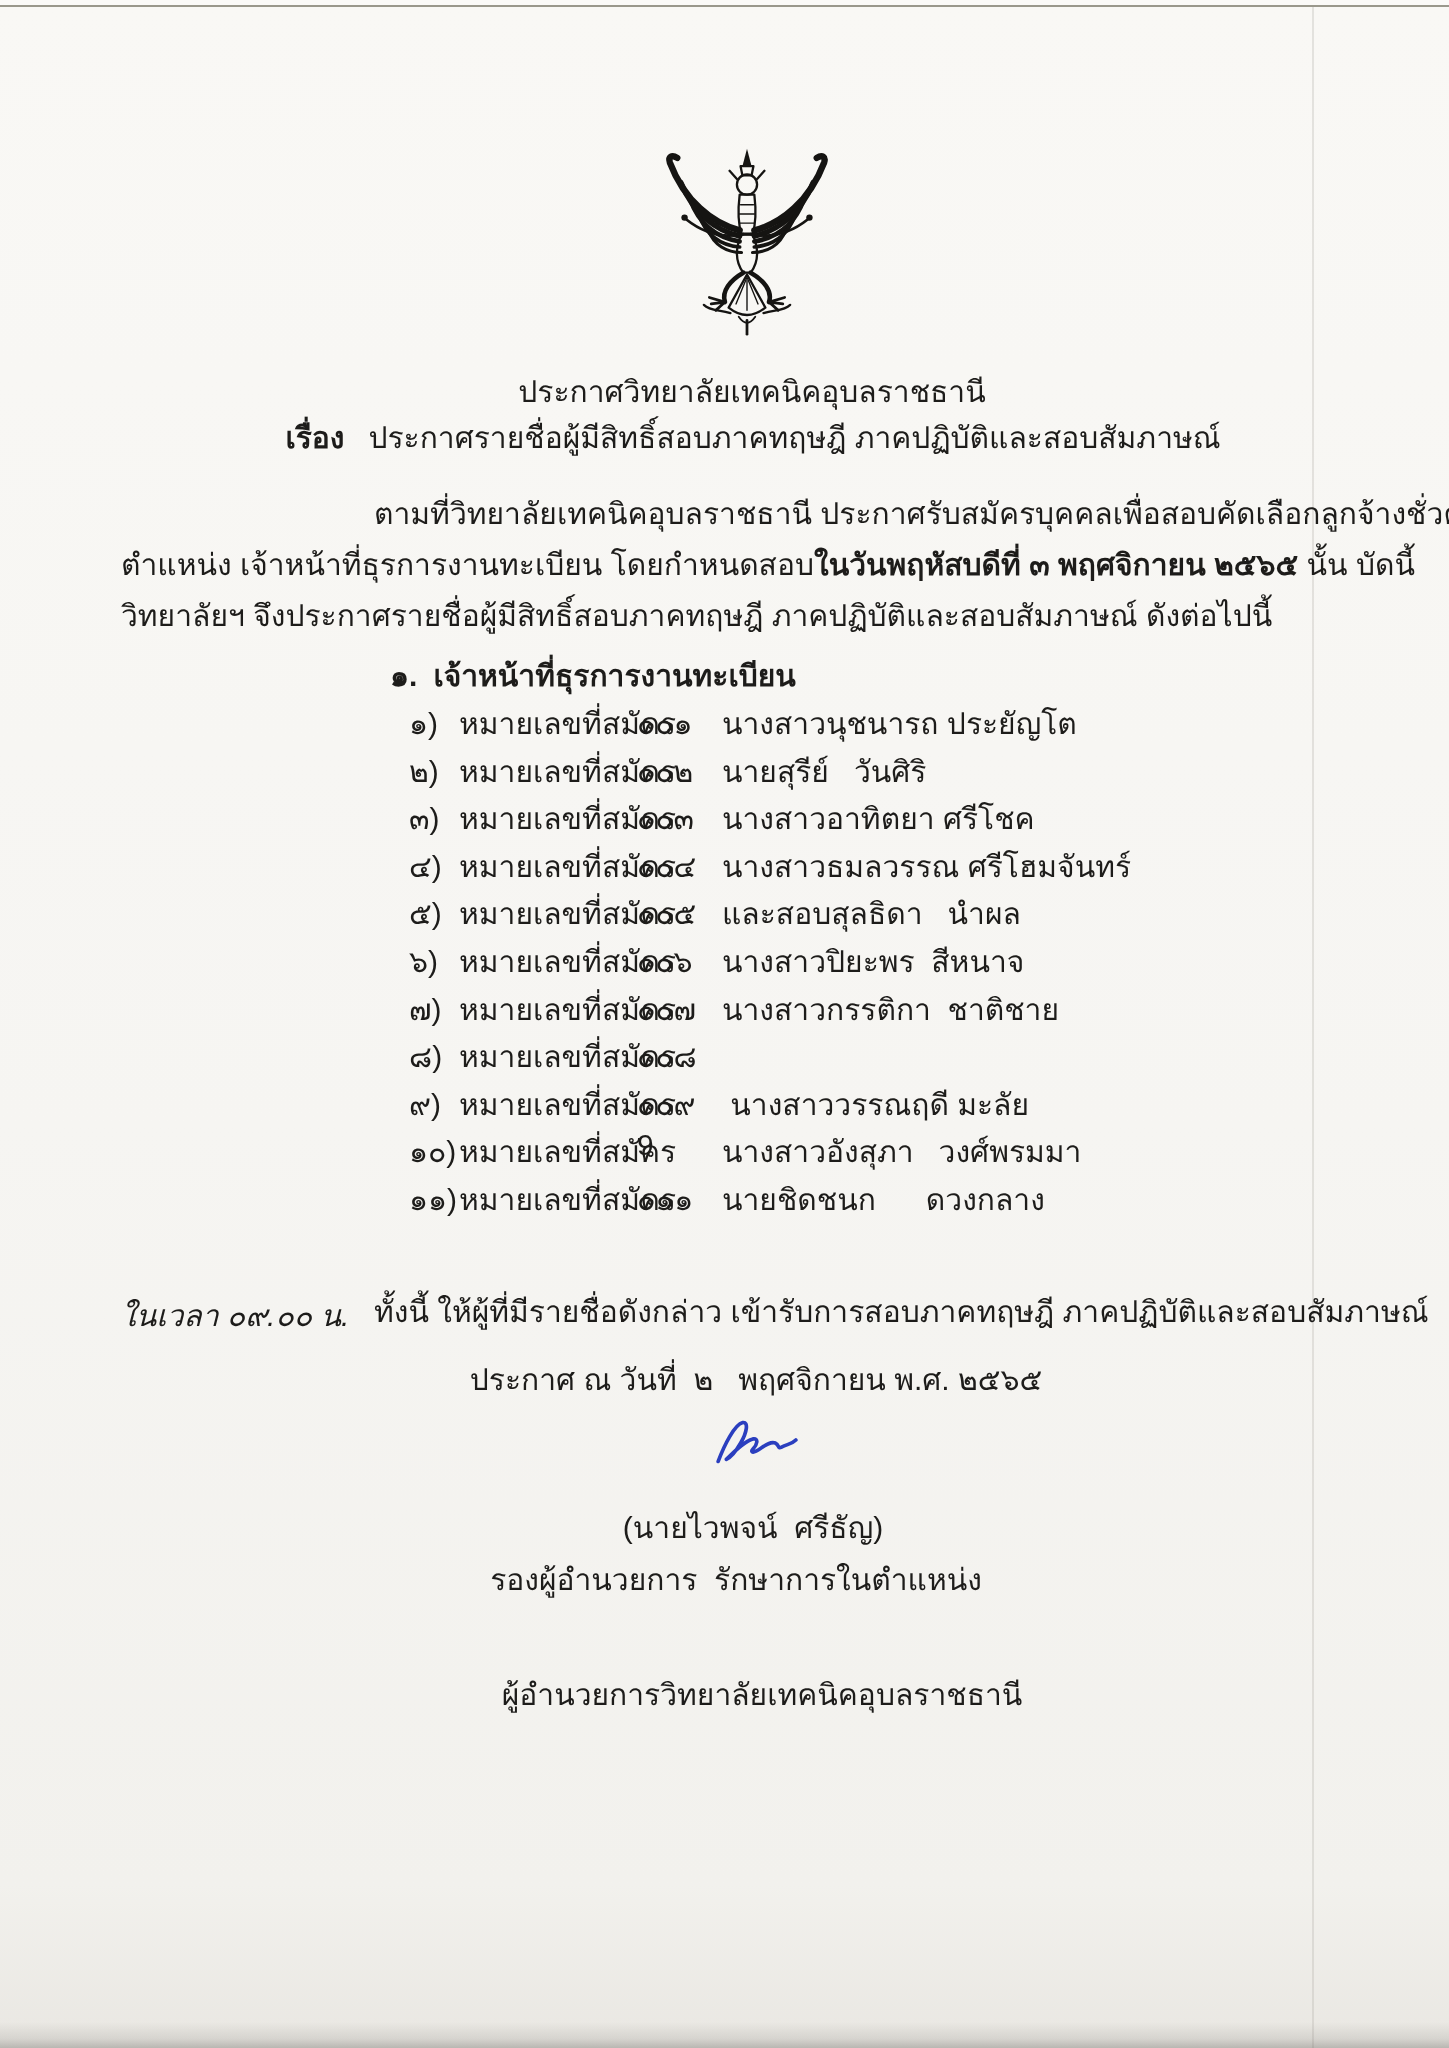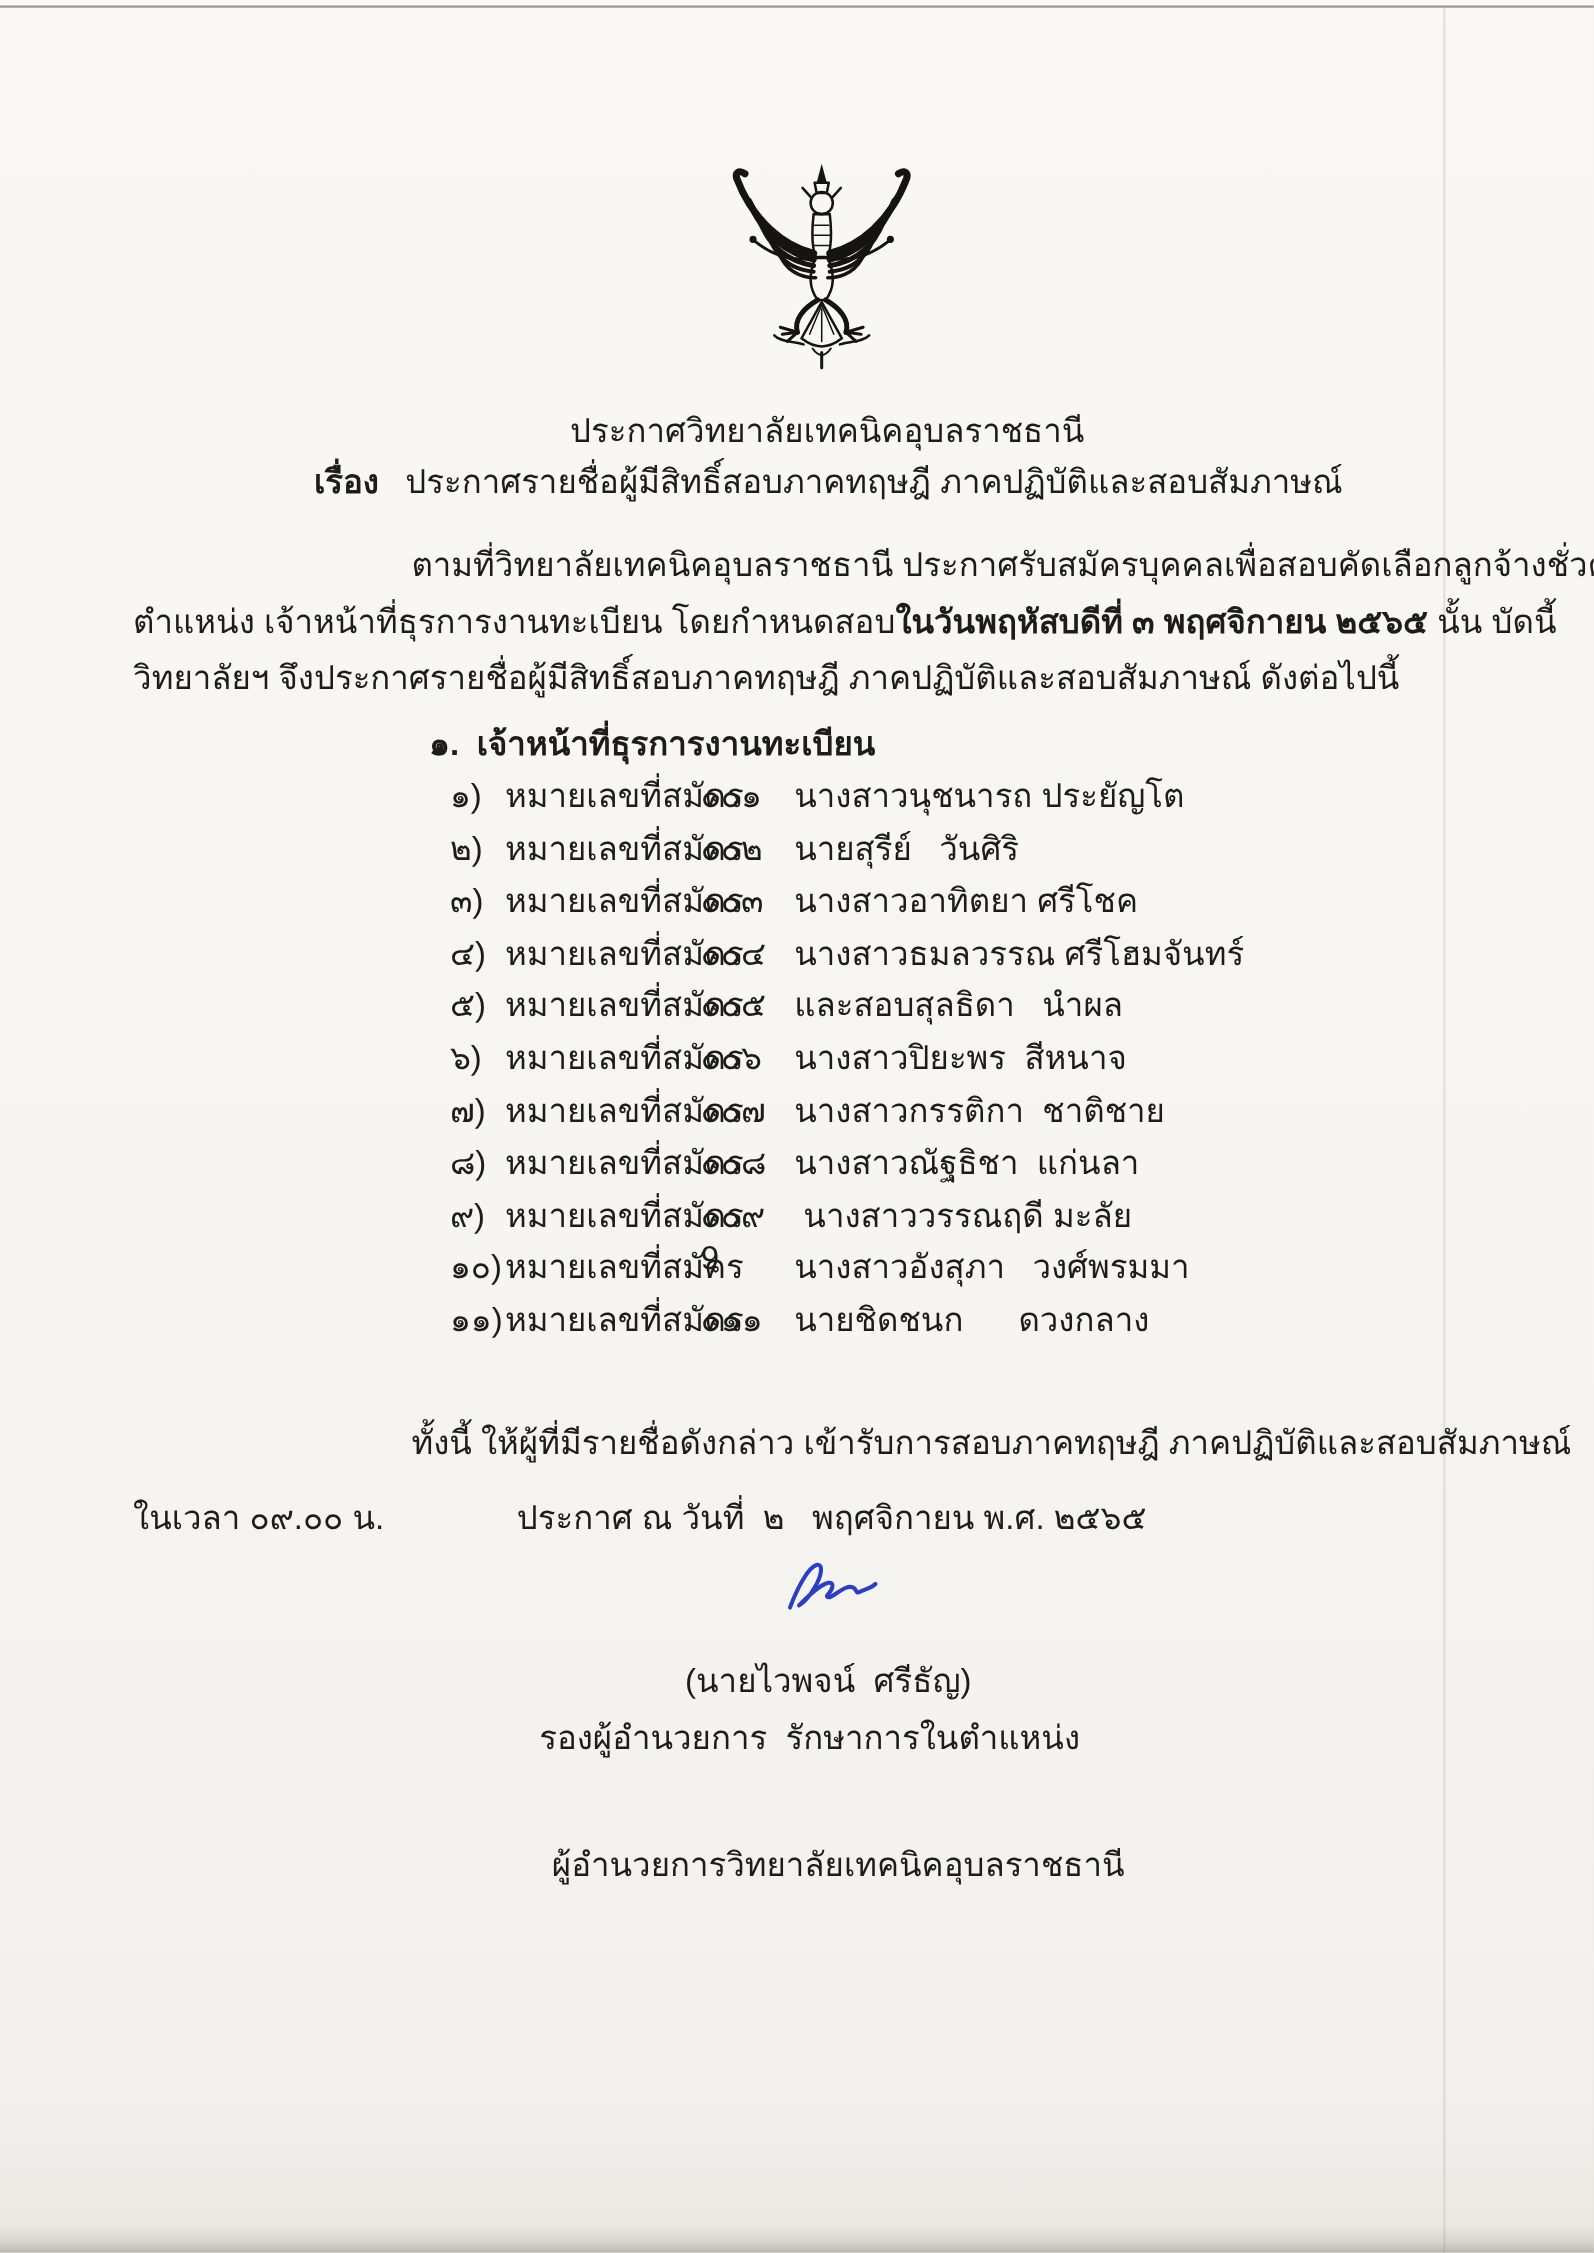--- a/index.html
+++ b/index.html
@@ -36,21 +36,21 @@
   .section-heading{position:absolute;left:390px;top:652px;font-weight:700;display:flex;}
   .section-heading .num{margin-right:16px;}
   
   .applist{position:absolute;left:409px;top:700px;display:flex;flex-direction:column;}
   .app-row{display:flex;height:47.6px;align-items:flex-start;}
   .app-no{width:50px;flex:0 0 auto;}
   .app-reg{width:263px;flex:0 0 auto;display:flex;}
   .app-reg-label{width:178px;flex:0 0 auto;}
   
   .closeL1{position:absolute;left:374px;top:1240px;margin-top:48px;}
-  .closeL2{position:absolute;left:121px;top:1356px;}
+  .closeL2{position:absolute;left:121px;top:1292px;font-style:italic;}
   
   .date-line{left:756px;top:1356px;}
   .signature{position:absolute;left:710px;top:1416px;width:92px;height:52px;}
   .sig-name{left:753px;top:1504px;}
   .sig-title1{left:736px;top:1556px;}
   .sig-title2{left:762px;top:1671px;}
 </style>
 </head>
 <body>
 
@@ -178,21 +178,20 @@
           <span class="txt">๐๐๗</span>
         </span>
         <span class="txt">นางสาวกรรติกา  ชาติชาย</span>
       </div>
     <div class="app-row">
         <span class="txt app-no">๘)</span>
         <span class="app-reg">
           <span class="txt app-reg-label">หมายเลขที่สมัคร</span>
           <span class="txt">๐๐๘</span>
         </span>
-        <span class="txt">นางสาวณัฐธิชา  แก่นลา</span>
       </div>
     <div class="app-row">
         <span class="txt app-no">๙)</span>
         <span class="app-reg">
           <span class="txt app-reg-label">หมายเลขที่สมัคร</span>
           <span class="txt">๐๐๙</span>
         </span>
         <span class="txt"> นางสาววรรณฤดี มะลัย</span>
       </div>
     <div class="app-row">

